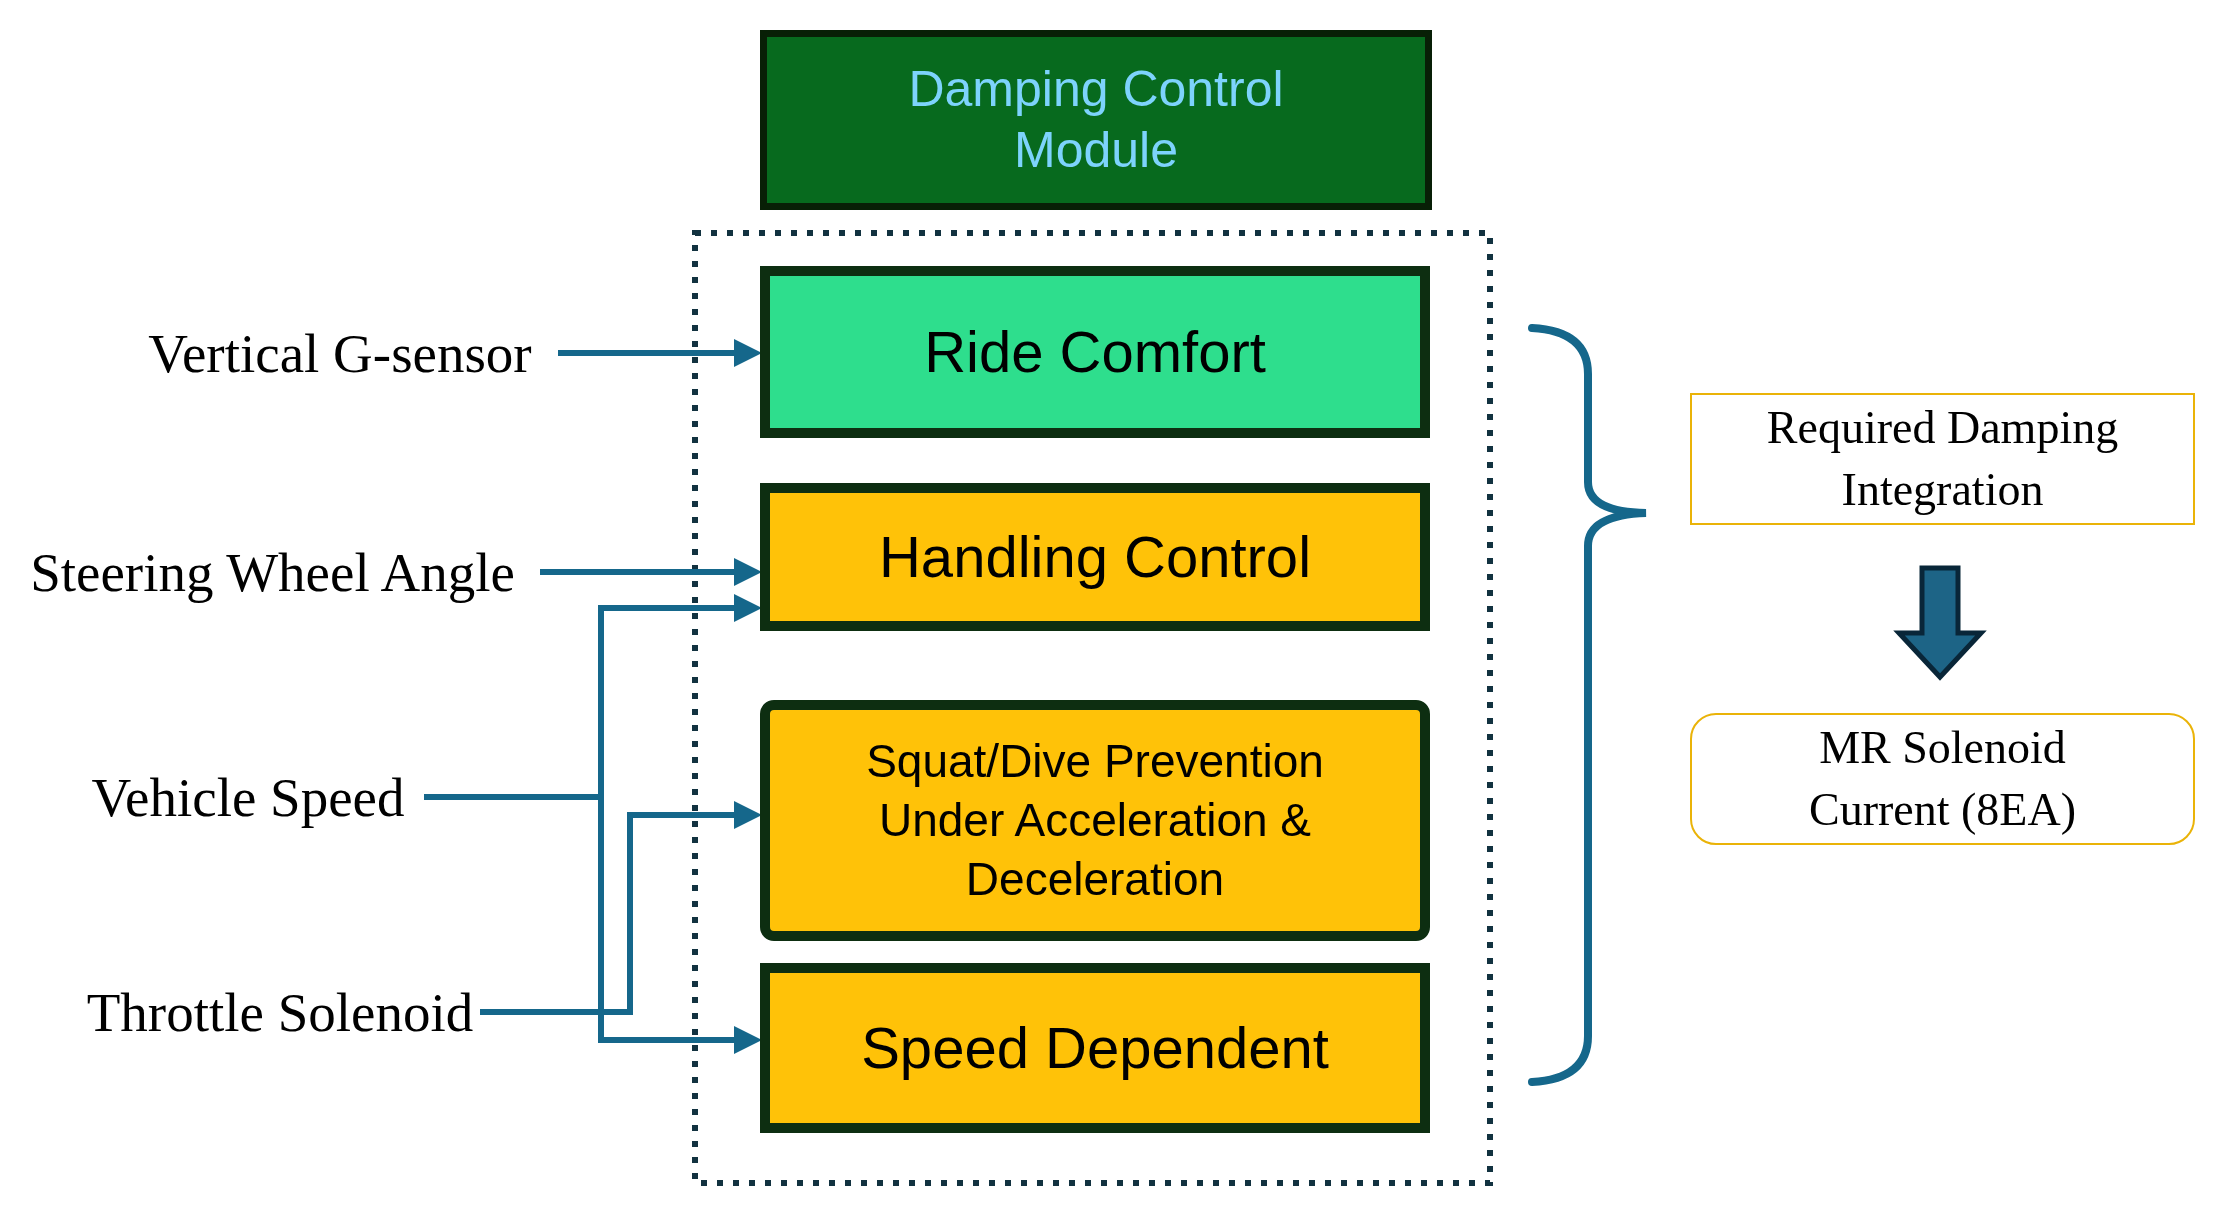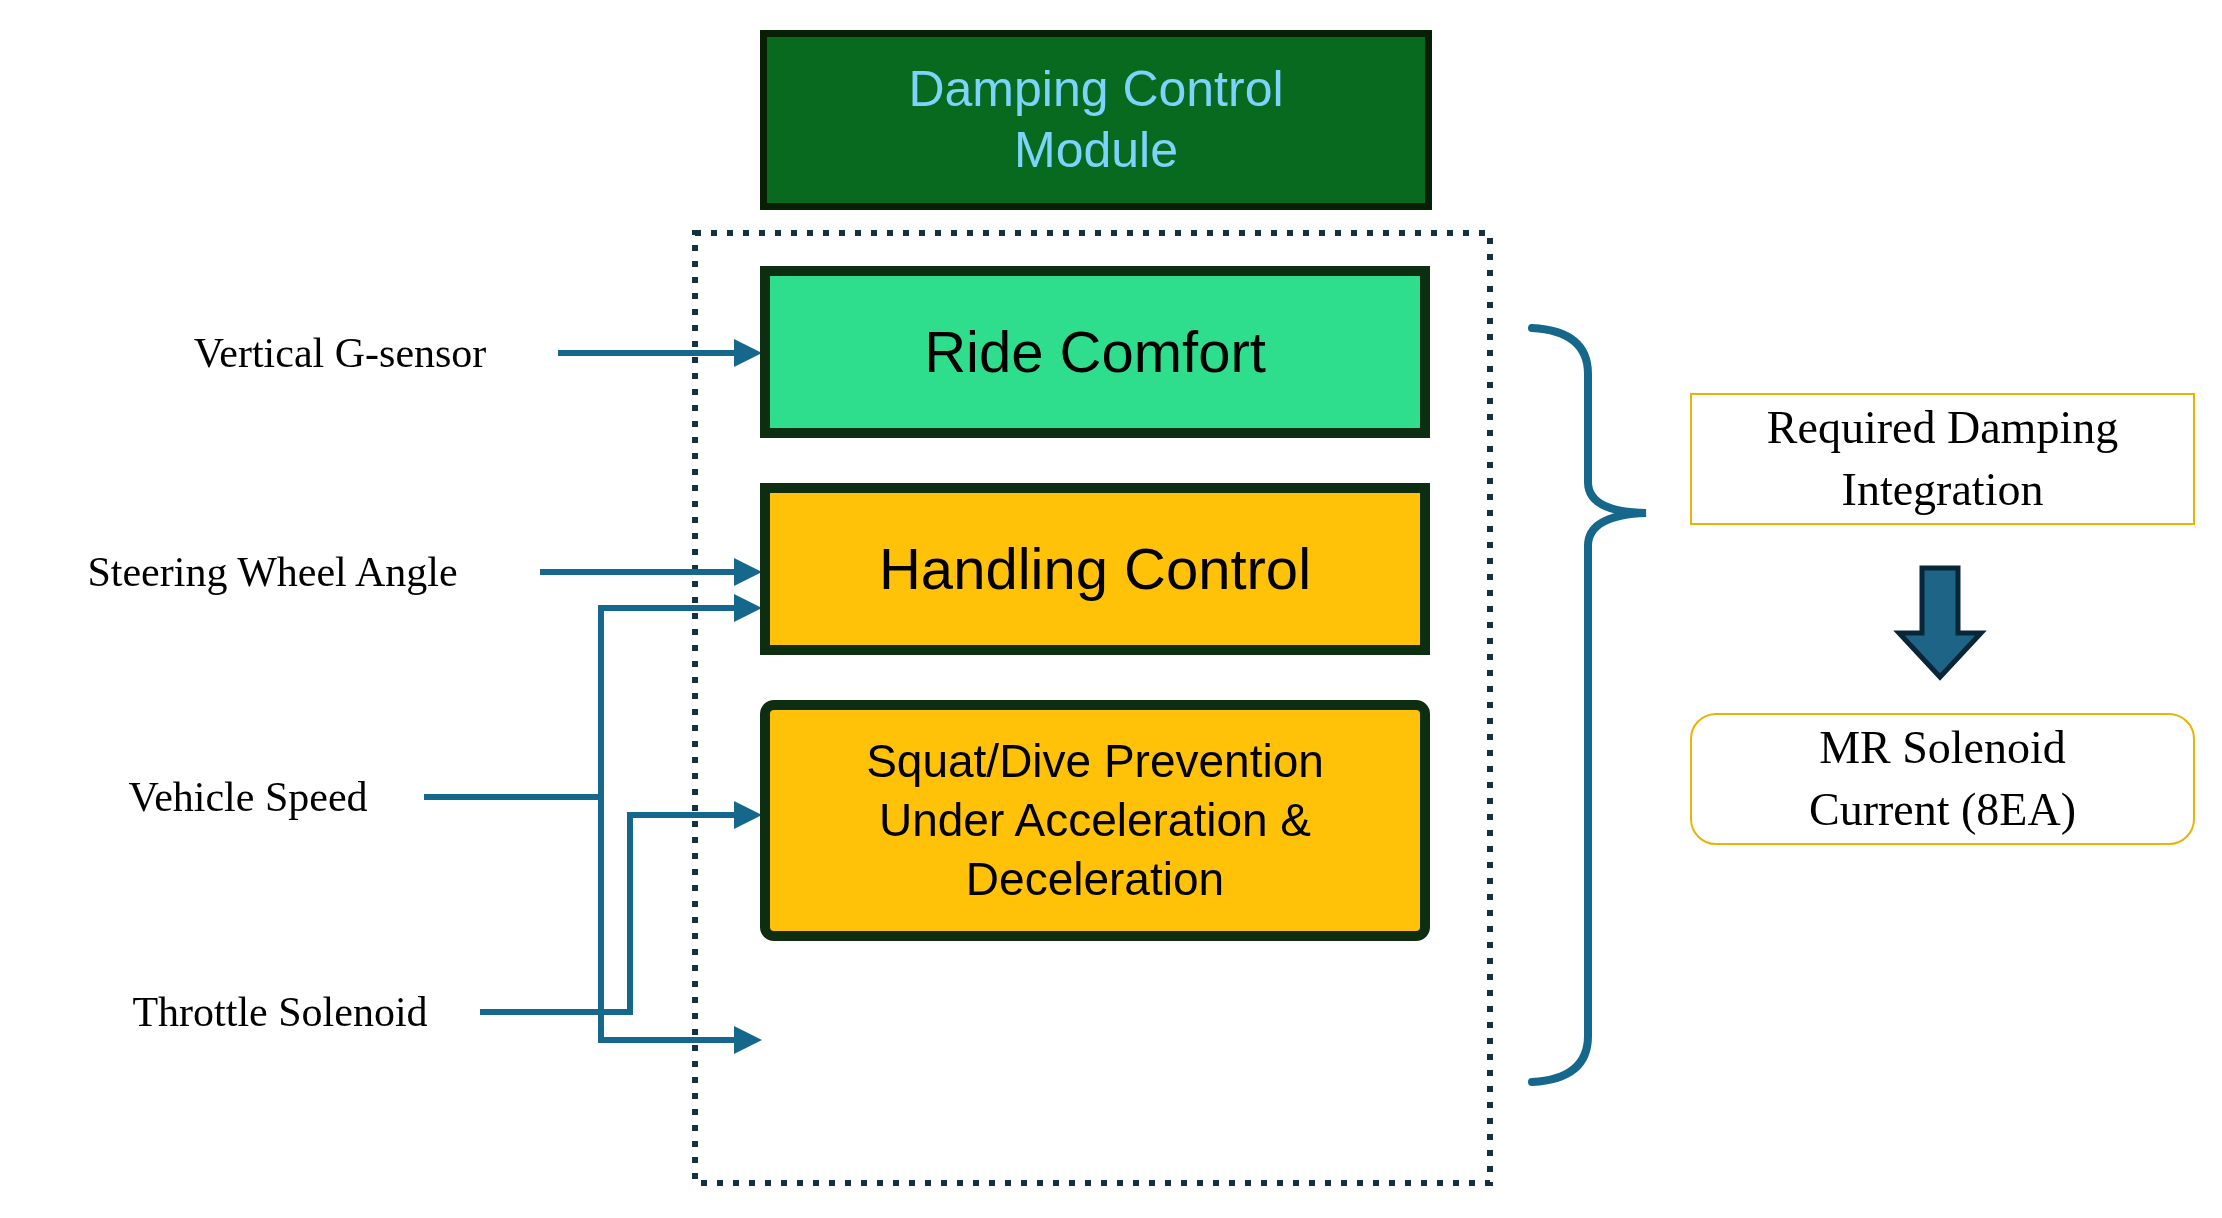--- a/index.html
+++ b/index.html
@@ -36,28 +36,28 @@
   .module-box {
     left: 760px; width: 670px;
     border: 10px solid #0d2e11;
     color: #000000;
     font-size: 58px;
     line-height: 1.28;
   }
   .mint   { background: #2ede8d; }
   .amber  { background: #ffc208; }
   .ride     { top: 266px;  height: 172px; }
-  .handling { top: 483px;  height: 172px; }
+  .handling { top: 483px;  height: 148px; }
   .squat    { top: 700px;  height: 241px; font-size: 46px; border-radius: 14px; }
   .speed    { top: 963px;  height: 170px; }
   .input-label {
     position: absolute;
     color: #000000;
     font-family: "Liberation Serif", serif;
-    font-size: 42px;
+    font-size: 55px;
     white-space: nowrap;
     display: flex;
     align-items: center;
     justify-content: center;
   }
   .lbl-gsensor  { left: 130px; top: 325px;  width: 420px; height: 56px; }
   .lbl-steering { left: 25px;  top: 544px;  width: 495px; height: 56px; }
   .lbl-vspeed   { left: 78px;  top: 769px;  width: 340px; height: 56px; }
   .lbl-throttle { left: 85px;  top: 984px;  width: 390px; height: 56px; }
   .out-box {
@@ -100,20 +100,21 @@
   </svg>
 
   <div class="box header-box">Damping Control
 Module</div>
 
   <div class="box module-box mint ride">Ride Comfort</div>
   <div class="box module-box amber handling">Handling Control</div>
   <div class="box module-box amber squat">Squat/Dive Prevention
 Under Acceleration &amp;
 Deceleration</div>
+  <div class="box module-box amber speed">Speed Dependent</div>
 
   <div class="input-label lbl-gsensor">Vertical G-sensor</div>
   <div class="input-label lbl-vspeed">Vehicle Speed</div>
   <div class="input-label lbl-steering">Steering Wheel Angle</div>
   <div class="input-label lbl-throttle">Throttle Solenoid</div>
 
   <div class="box out-box required">Required Damping
 Integration</div>
   <div class="box out-box solenoid">MR Solenoid
 Current (8EA)</div>

